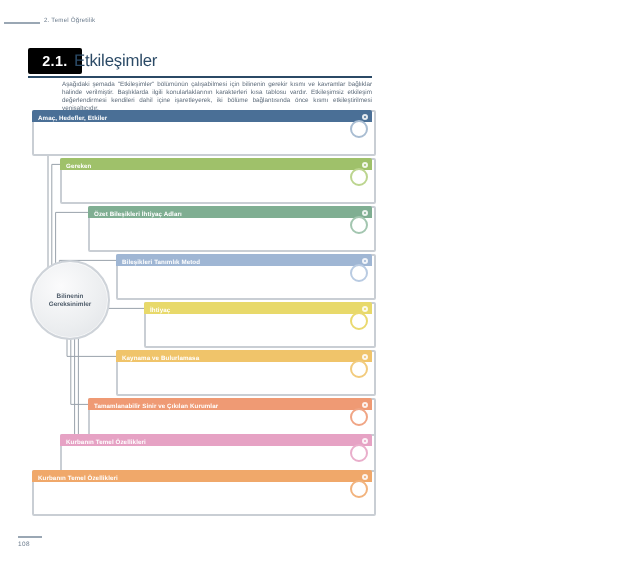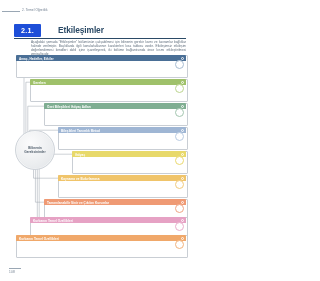--- a/index.html
+++ b/index.html
@@ -22,32 +22,32 @@
   .runhead .txt{
     position:absolute;left:22px;top:0px;
     font-size:3.1px;line-height:6px;color:#6b7b8c;letter-spacing:.1px;
     white-space:nowrap;
   }
 
   
   .heading{position:absolute;left:14px;top:24px;width:172px;height:14px;}
   .numbox{
     position:absolute;left:0;top:0;width:27px;height:13px;
-    background:#1d4ed8;
+    background:#000000;
     border-radius:1px;
   }
   .numbox .n{
     position:absolute;inset:0;
     color:#ffffff;font-size:7.2px;font-weight:bold;
     display:flex;align-items:center;justify-content:center;
     letter-spacing:.2px;
   }
   .htitle{
-    position:absolute;left:44px;top:1px;
-    font-size:8.4px;color:#2b4a66;font-weight:bold;letter-spacing:-.1px;
+    position:absolute;left:23px;top:1px;
+    font-size:8.4px;color:#2b4a66;font-weight:normal;letter-spacing:-.1px;
     white-space:nowrap;
   }
   .hrule{
     position:absolute;left:0;top:13.5px;width:172px;height:.8px;background:#2b4a66;
   }
 
   
   .intro{
     position:absolute;left:31px;top:40px;width:155px;
     font-size:3.15px;line-height:4.1px;color:#5d6b7a;text-align:justify;

